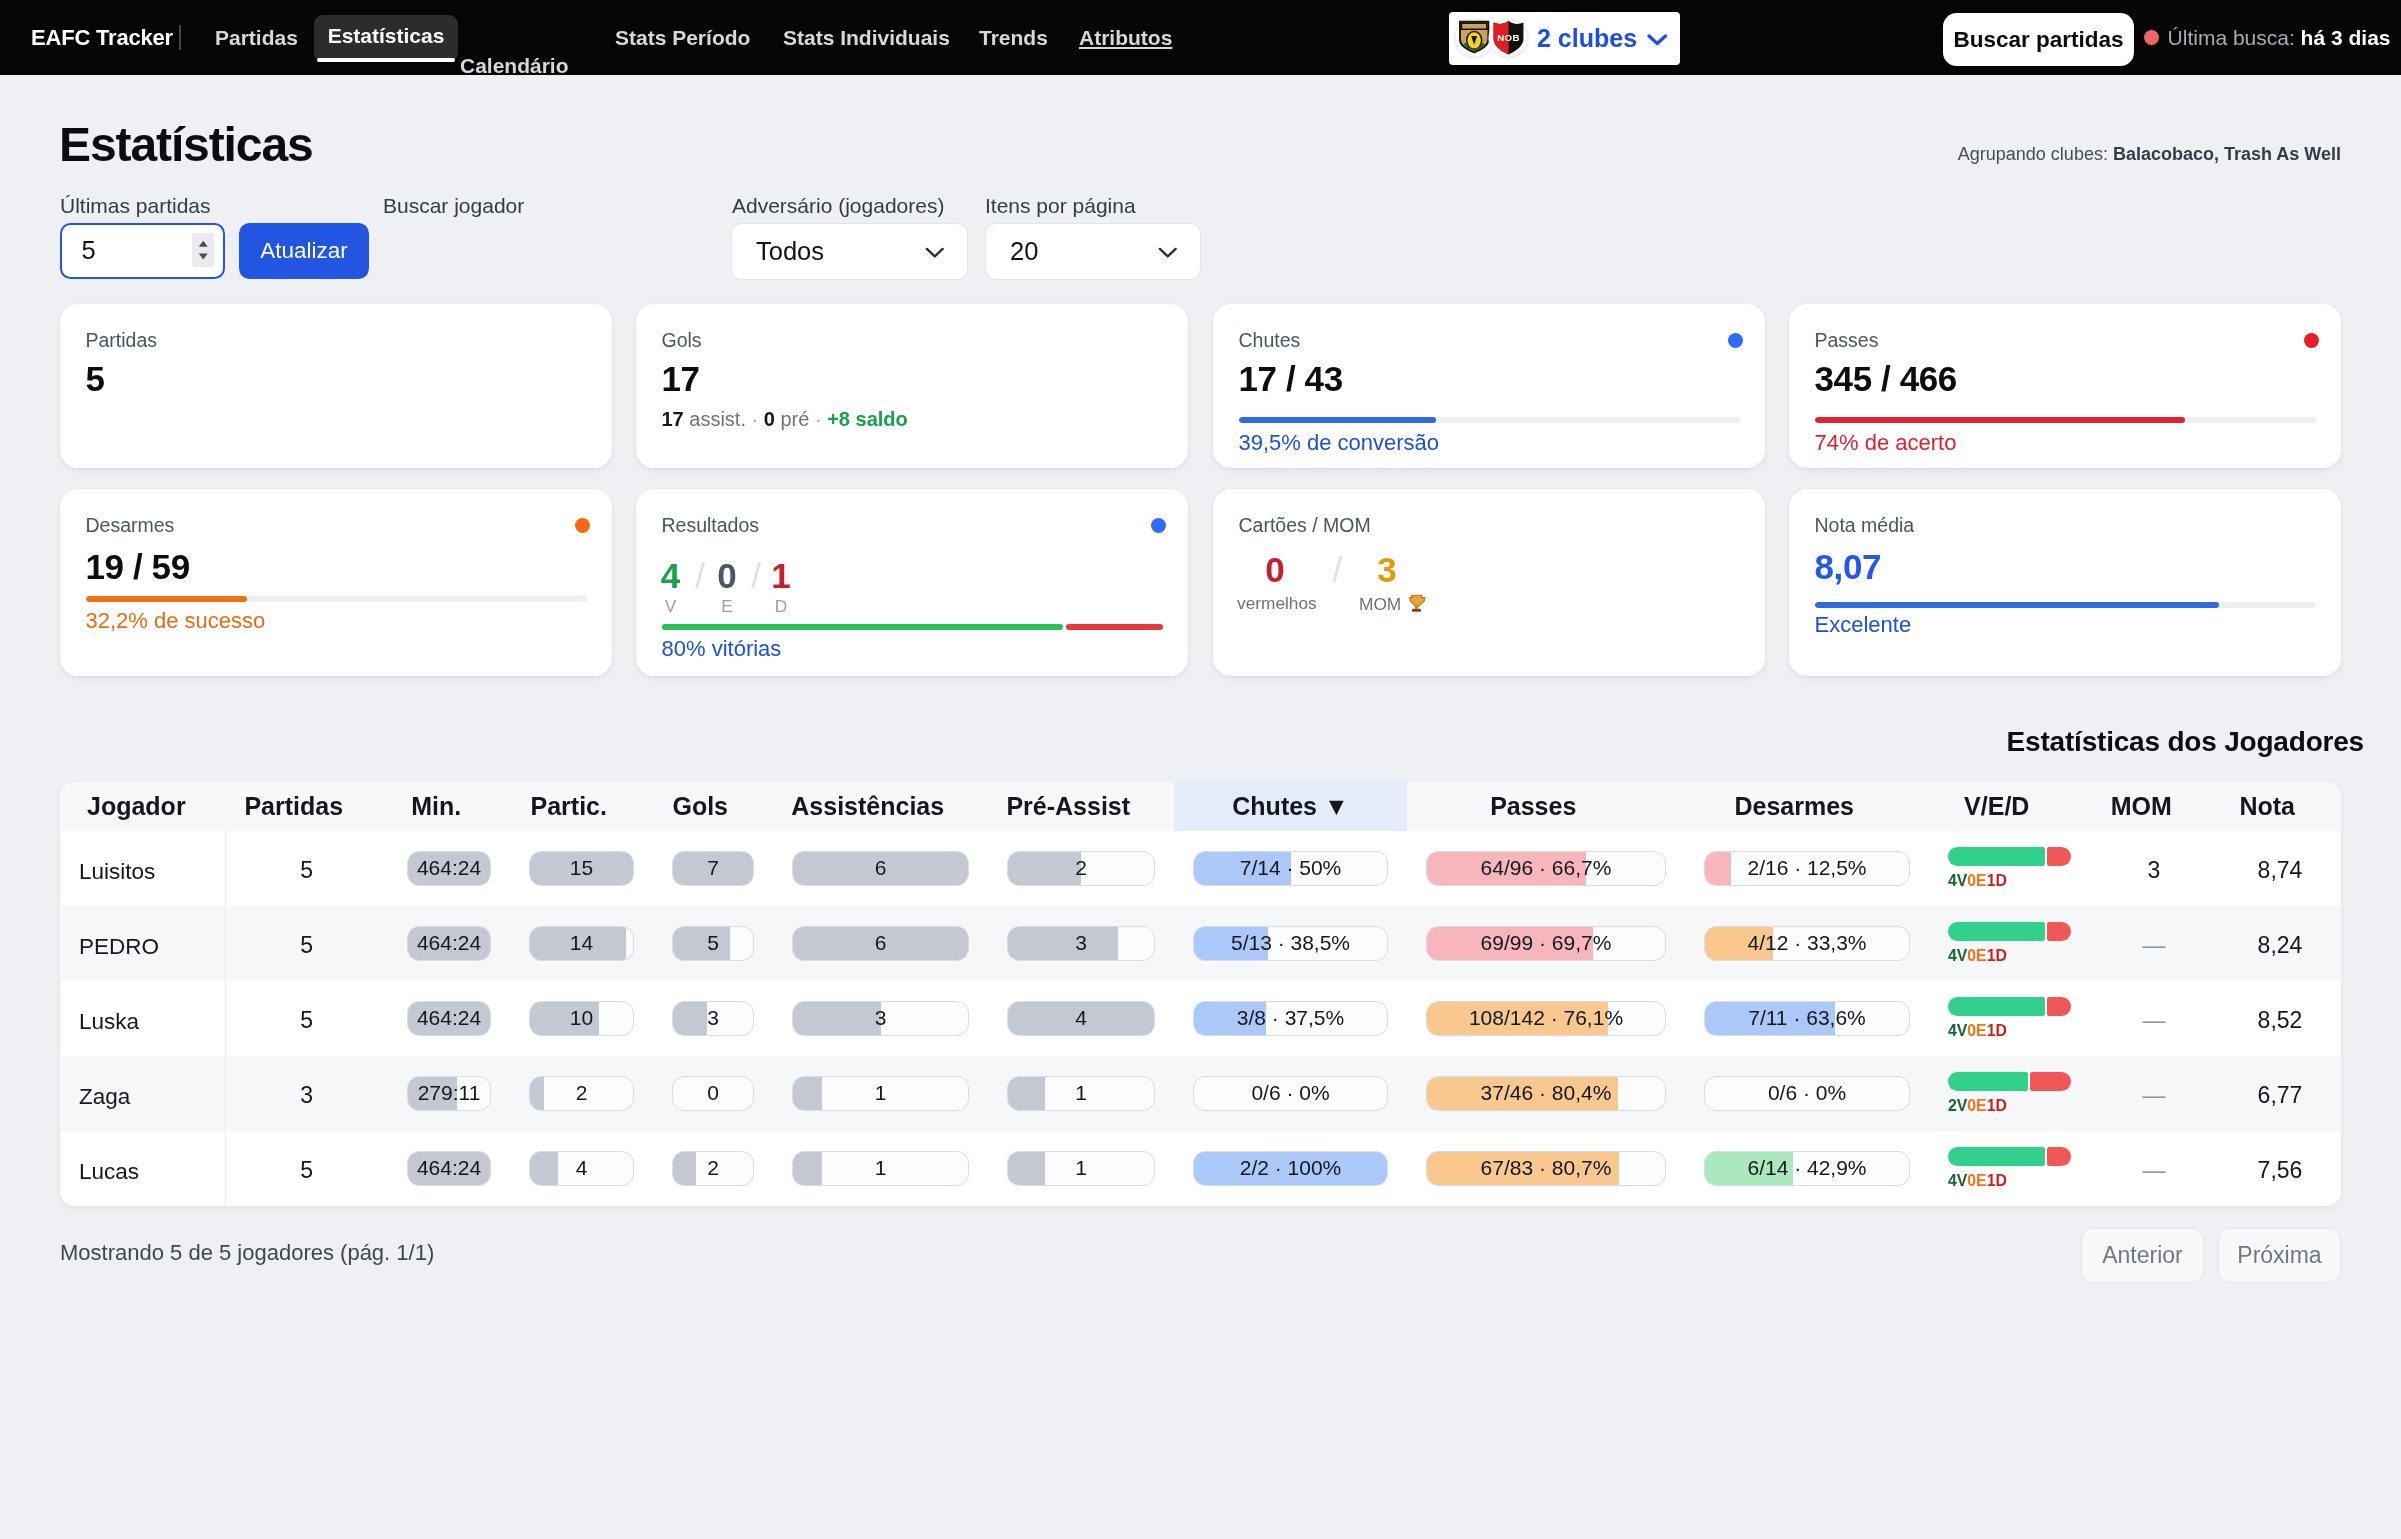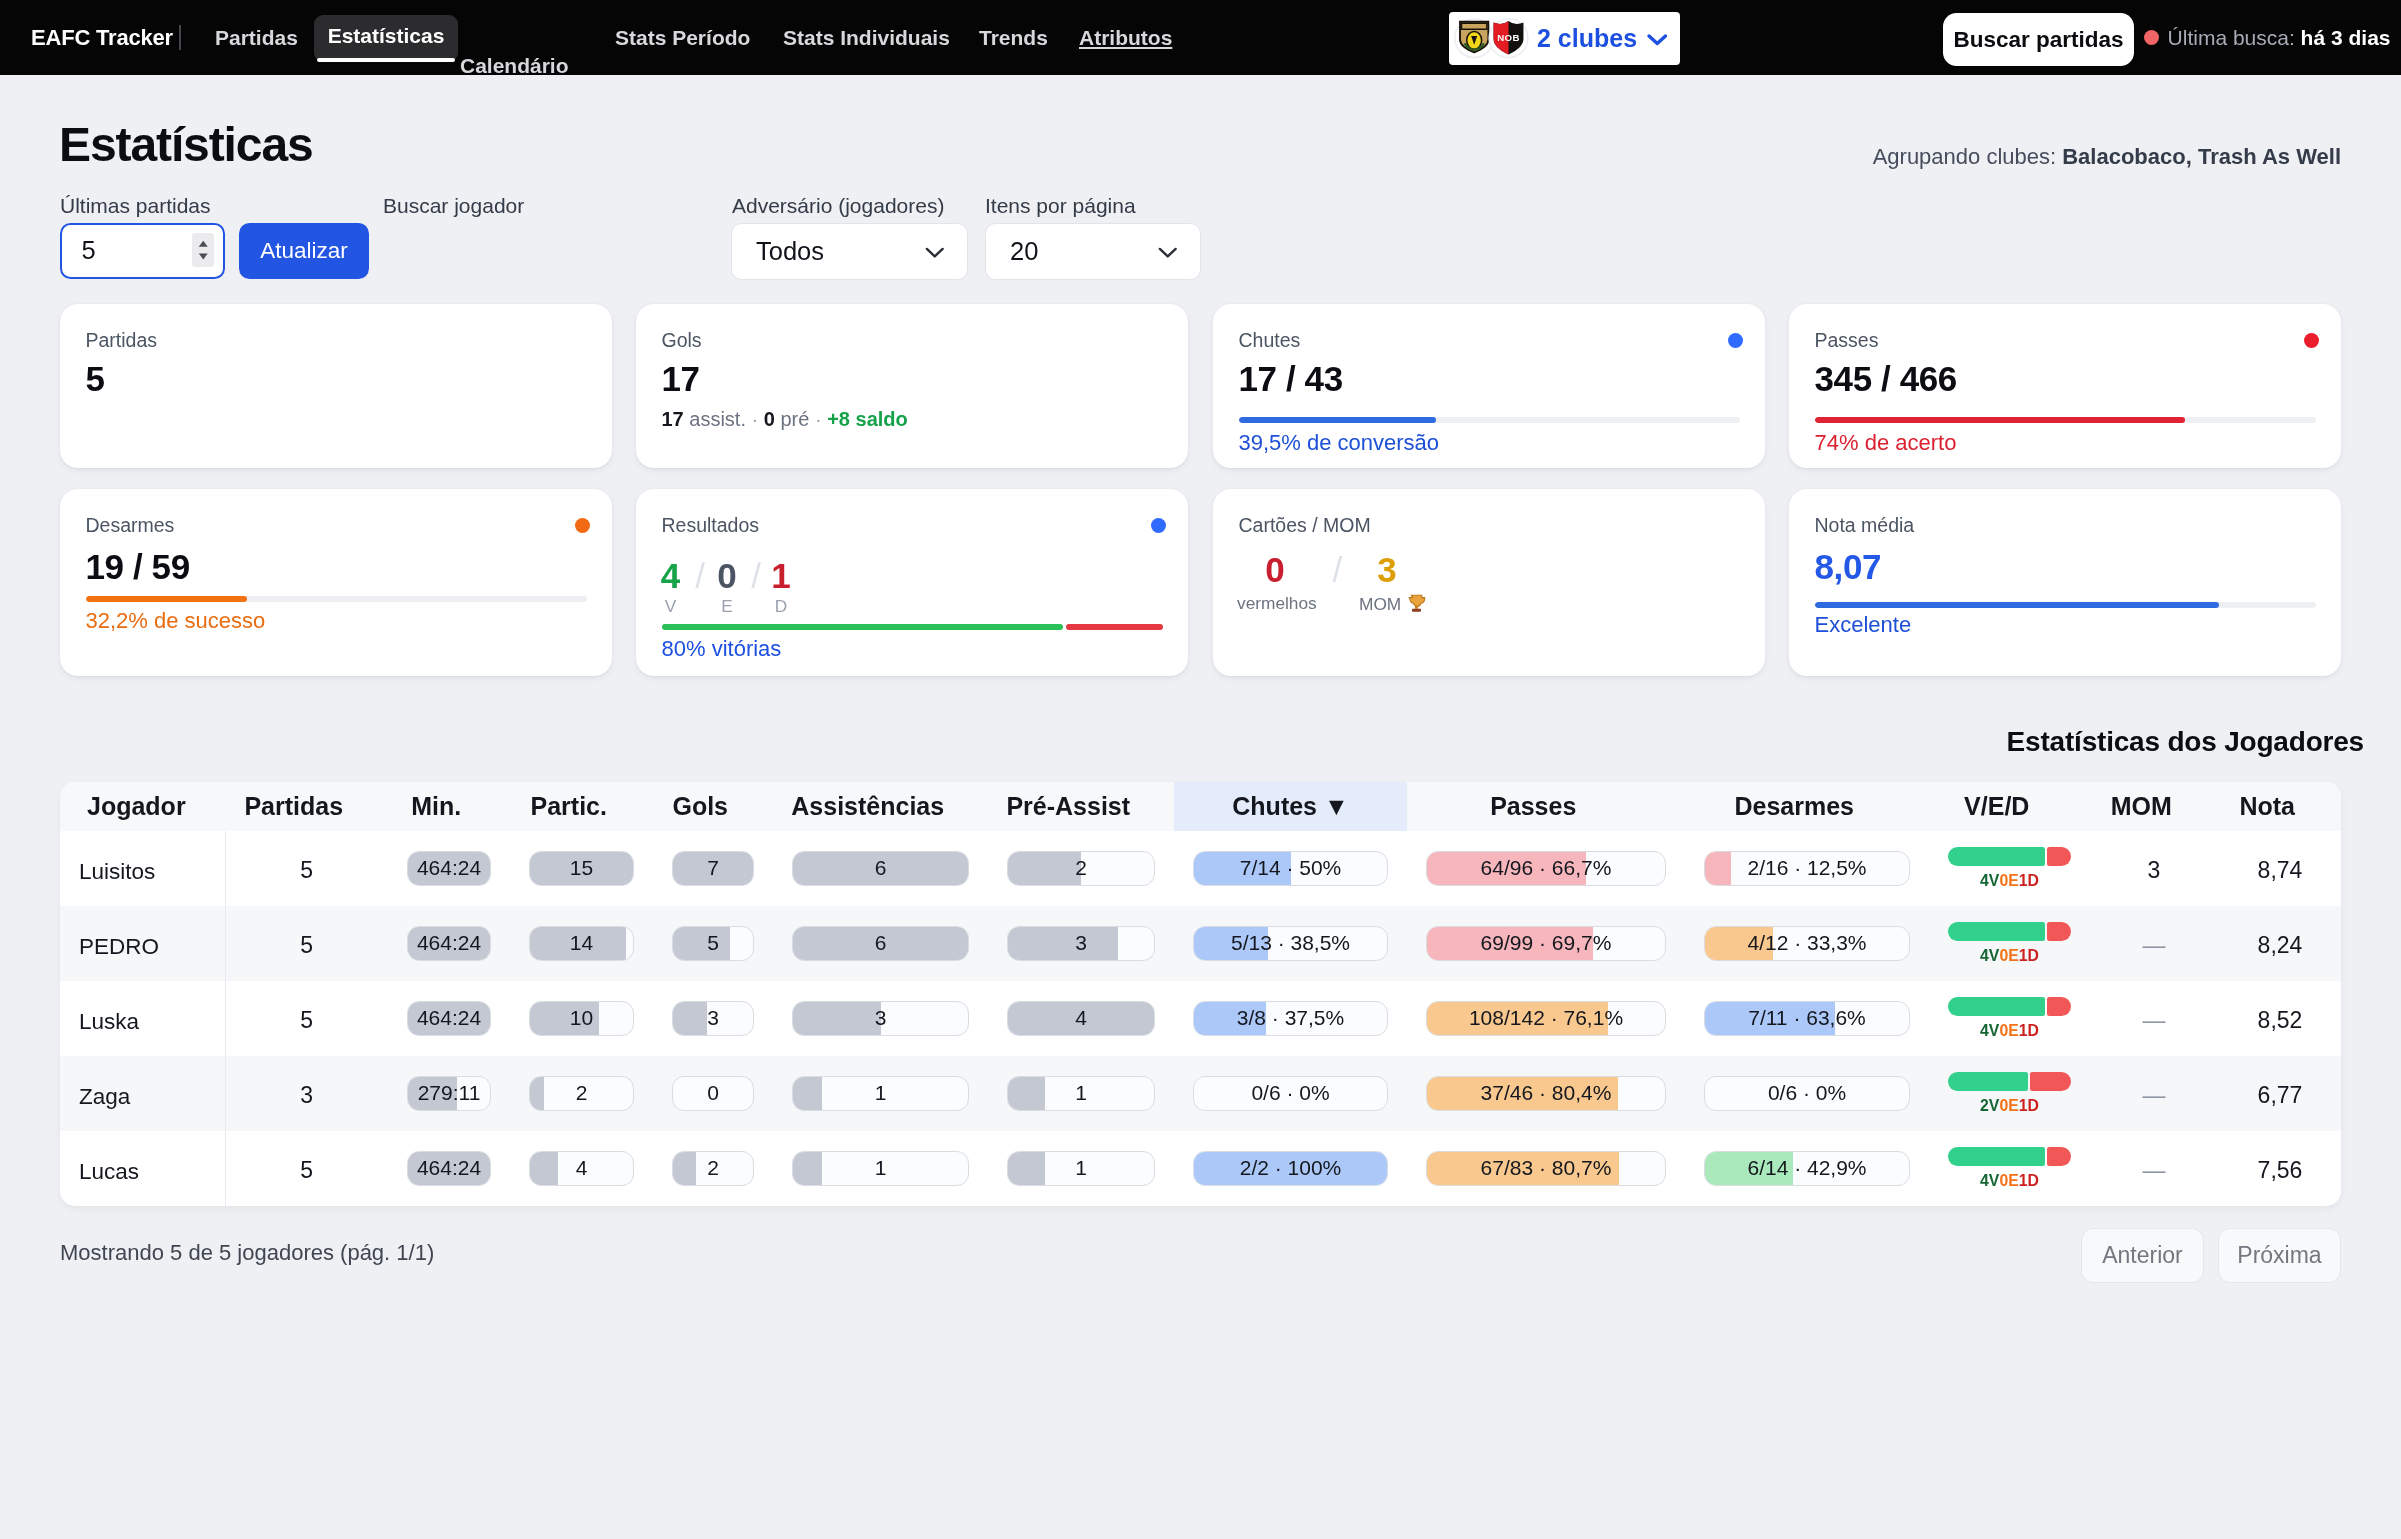--- a/index.html
+++ b/index.html
@@ -16,21 +16,21 @@
 .navactive::after { content:""; position:absolute; left:3px; right:3px; bottom:0px; height:4.5px; background:#fff; border-radius:3px; }
 #clubspill { position:absolute; left:1449px; top:12px; width:231px; height:53px; background:#fff; border-radius:4px; }
 #clubspill .txt { position:absolute; left:88px; top:0; height:53px; line-height:53px; color:#1d4fe0; font-size:25px; font-weight:700; }
 #buscarbtn { position:absolute; left:1943px; top:12.8px; width:191px; height:53px; background:#fff; border-radius:13.5px; color:#0c0c10; font-size:22.5px; font-weight:700; text-align:center; line-height:53px; white-space:nowrap; }
 #lastsearch { position:absolute; right:10.5px; top:0; height:75px; line-height:75px; font-size:21px; color:#a6abb5; white-space:nowrap; }
 #lastsearch b { color:#fff; }
 #lastsearch .dot { display:inline-block; width:15px; height:15px; border-radius:50%; background:#f16465; margin-right:9px; vertical-align:middle; margin-top:-4.5px; }
 
 
 #h1 { position:absolute; left:59px; top:121px; font-size:48px; font-weight:700; color:#0b0d12; letter-spacing:-1.1px; line-height:1; }
-#agrup { position:absolute; right:60px; top:144px; font-size:22px; color:#454c5c; }
+#agrup { position:absolute; right:60px; top:144px; font-size:18px; color:#454c5c; }
 #agrup b { color:#343b49; }
 
 
 .flabel { position:absolute; top:194px; font-size:21px; font-weight:500; color:#333b49; }
 #numinput { position:absolute; left:60px; top:223px; width:165px; height:56px; background:#fff; border:2.3px solid #2355e3; border-radius:10.5px; }
 #numinput .val { position:absolute; left:19.5px; top:0; height:50px; line-height:50px; font-size:25.5px; color:#101319; }
 #numinput .spin { position:absolute; right:9px; top:7.5px; width:22.5px; height:34px; background:#ebebed; border-radius:3px; }
 #btn-atualizar { position:absolute; left:239px; top:223px; width:130px; height:56px; background:#2355e3; border-radius:10.5px; color:#fff; font-size:22.5px; font-weight:500; text-align:center; line-height:56px; }
 #searchinput { position:absolute; left:383px; top:223px; width:332px; height:56px; background:#fff; border:1.5px solid #e2e4ea; border-radius:10.5px; }
 #searchinput .ph { position:absolute; left:21px; top:0; height:53px; line-height:53px; font-size:25px; color:#9aa3b2; }
@@ -56,21 +56,21 @@
 tbody tr:nth-child(even) td { background:#f6f7f9; }
 tbody td:first-child { border-right:1.5px solid #e8eaee; text-align:left; padding-left:19px; padding-top:7.5px; font-weight:500; font-size:22.5px; }
 .pill { position:relative; height:35px; margin:0 19px; border:1.5px solid #d9dce3; border-radius:12px; background:#fbfcfd; overflow:hidden; font-size:21px; font-weight:500; color:#14171e; line-height:31.5px; }
 .pill i { position:absolute; left:0; top:0; bottom:0; }
 .pill span { position:relative; }
 .pill i.g { background:#c3c8d2; } .pill i.b { background:#abc8f8; } .pill i.p { background:#f7b6bc; } .pill i.o { background:#f8c88e; } .pill i.gr { background:#aae9bc; }
 .ved { display:inline-block; width:123px; vertical-align:middle; }
 .vedbar { height:19.5px; position:relative; }
 .vedbar .vg { position:absolute; left:0; top:0; height:19.5px; background:#31d08c; border-radius:9.8px 2.3px 2.3px 9.8px; }
 .vedbar .vr { position:absolute; right:0; top:0; height:19.5px; background:#f25757; border-radius:2.3px 9.8px 9.8px 2.3px; }
-.vedlabels { margin-top:6px; display:flex; justify-content:center; font-size:15.8px; font-weight:700; }
+.vedlabels { margin-top:6px; display:flex; justify-content:flex-start; font-size:15.8px; font-weight:700; }
 .vedlabels .lv { color:#166534; } .vedlabels .le { color:#f27317; } .vedlabels .ld { color:#cc1f1f; }
 .mdash { color:#8f96a3; } tbody td.tx { padding-top:4.5px; }
 
 
 #foot-info { position:absolute; left:60px; top:1240px; font-size:22px; color:#3f4652; }
 .pagebtn { position:absolute; top:1228px; width:123px; height:55px; background:#f8f9fb; border:1.5px solid #e4e6ec; border-radius:12px; color:#73777f; font-size:23px; text-align:center; line-height:52px; }
 </style>
 </head>
 <body>
 <div id="page">

